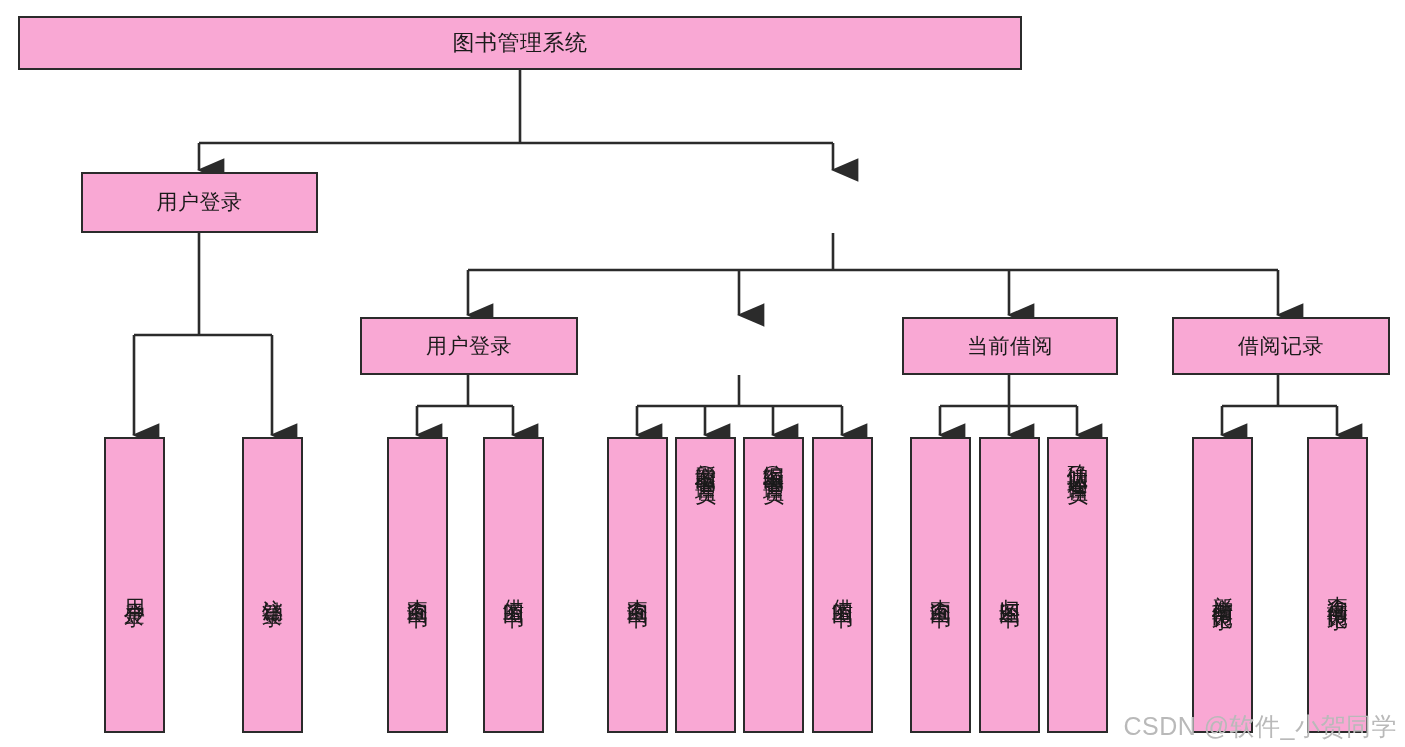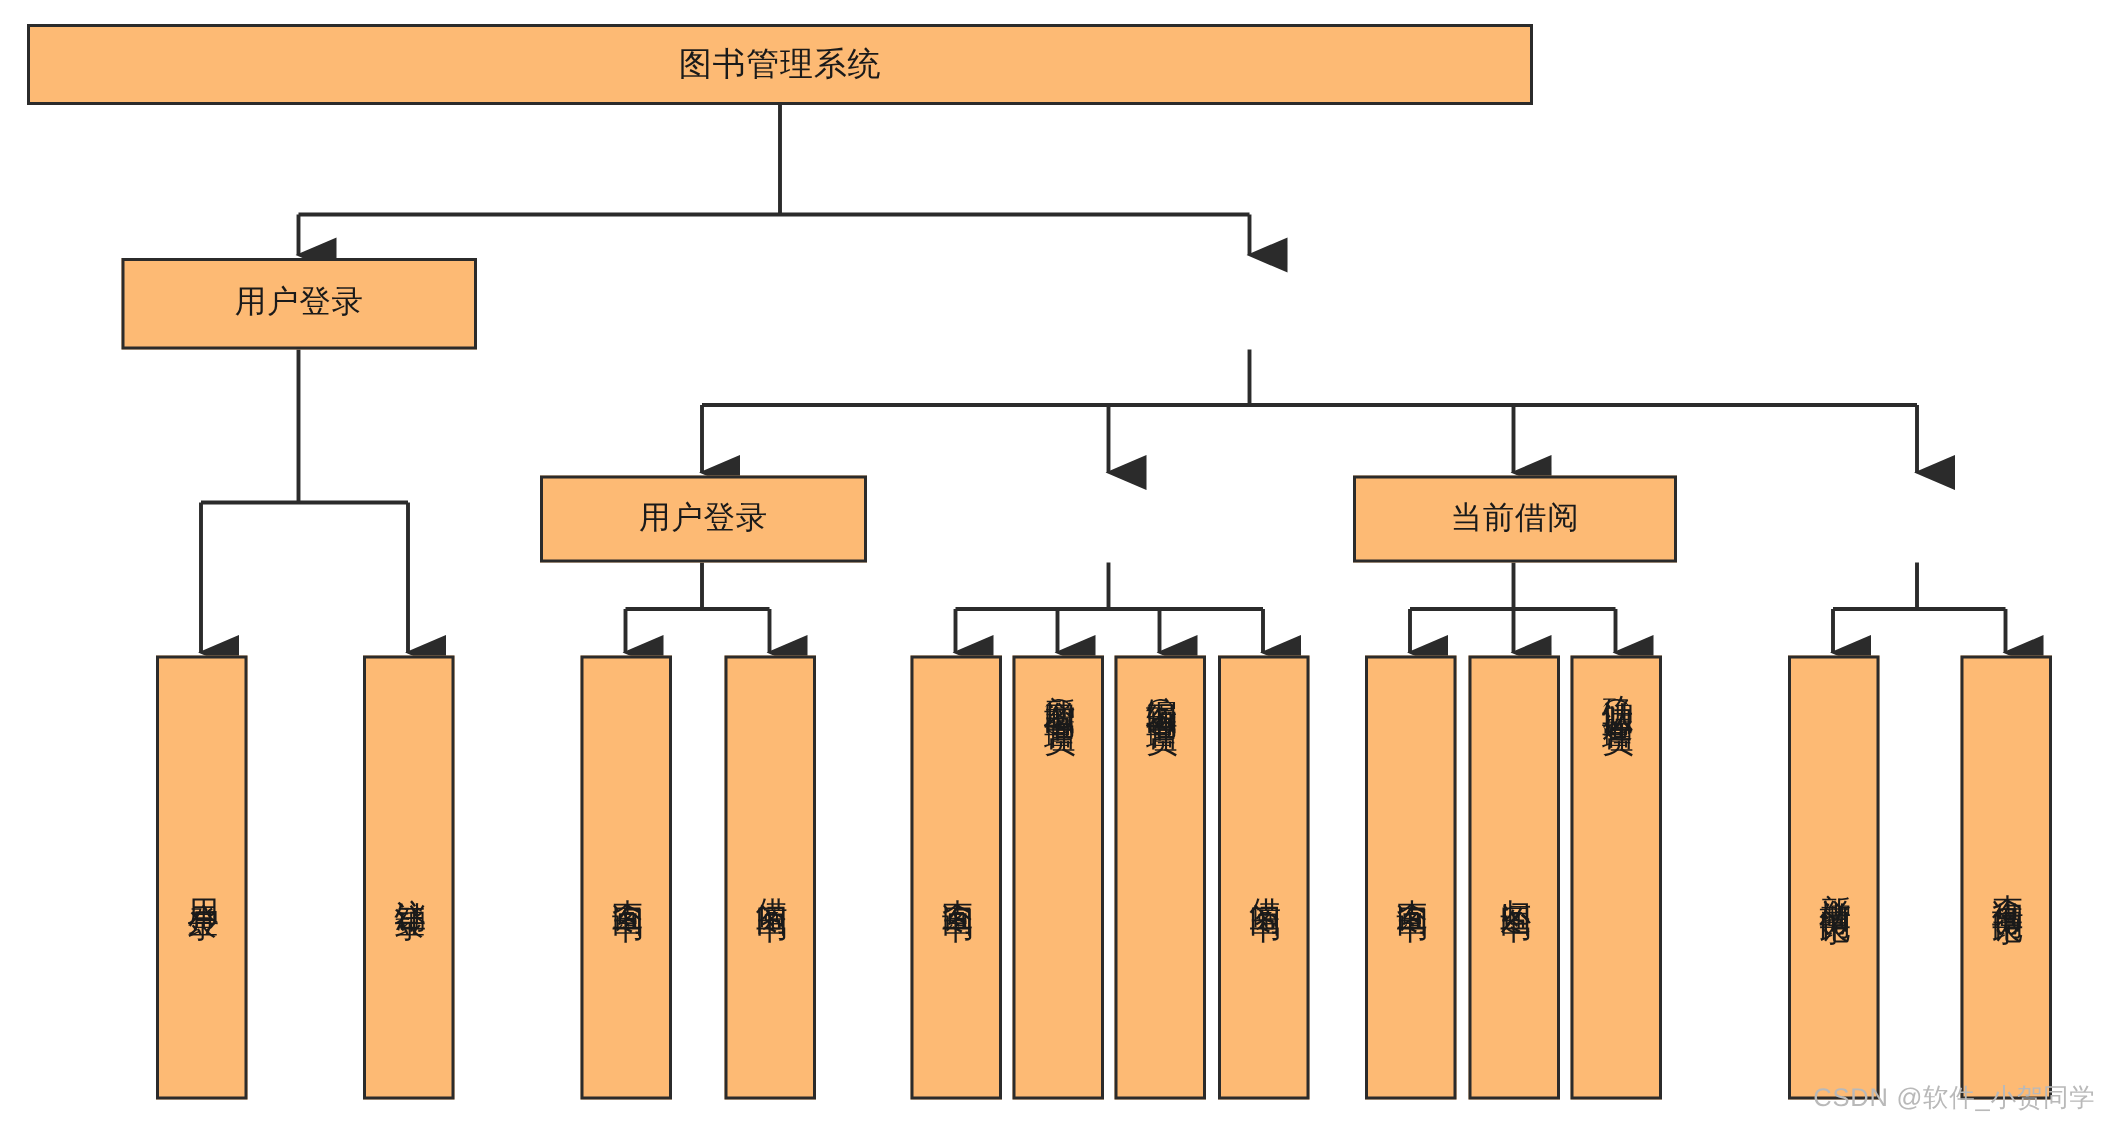--- a/index.html
+++ b/index.html
@@ -23,21 +23,21 @@
     left: 0;
     top: 0;
     width: 1405px;
     height: 747px;
     pointer-events: none;
   }
   .node {
     position: absolute;
     box-sizing: border-box;
     border: 2px solid #2b2b2b;
-    background: #fdba74;
+    background: #f9a8d4;
     display: flex;
     align-items: center;
     justify-content: center;
     color: #1a1a1a;
     z-index: 2;
   }
   .node .label {
     display: block;
     text-align: center;
     line-height: 1.18;
@@ -66,21 +66,21 @@
   .node.vert.toppad {
     align-items: flex-start;
   }
   .node.vert.toppad .label {
     margin-top: 2px;
   }
   #watermark {
     position: absolute;
     right: 8px;
     bottom: 4px;
-    font-size: 17px;
+    font-size: 25px;
     color: #b9b9b9;
     z-index: 5;
     white-space: nowrap;
     letter-spacing: 0.5px;
   }
 </style>
 </head>
 <body>
 
 <div id="canvas">
@@ -142,20 +142,23 @@
   <div class="node horiz" style="left:81px; top:172px; width:237px; height:61px;">
     <span class="label">用户登录</span>
   </div>
 
   <div class="node horiz" style="left:360px; top:317px; width:218px; height:58px;">
     <span class="label">用户登录</span>
   </div>
   <div class="node horiz" style="left:902px; top:317px; width:216px; height:58px;">
     <span class="label">当前借阅</span>
   </div>
+  <div class="node horiz" style="left:1172px; top:317px; width:218px; height:58px;">
+    <span class="label">借阅记录</span>
+  </div>
 
   <div class="node vert" style="left:104px; top:437px; width:61px; height:296px;">
     <span class="label">用户登录</span>
   </div>
   <div class="node vert" style="left:242px; top:437px; width:61px; height:296px;">
     <span class="label">注销登录</span>
   </div>
 
   <div class="node vert" style="left:387px; top:437px; width:61px; height:296px;">
     <span class="label">查询图书</span>

